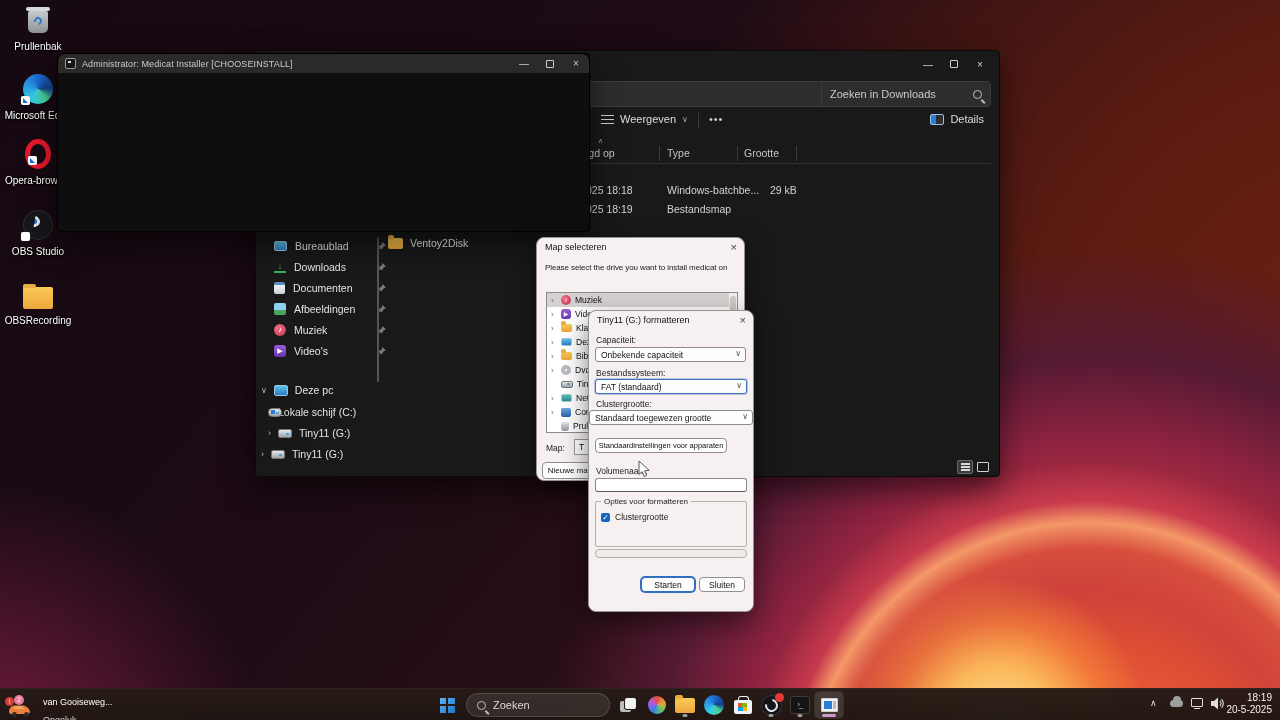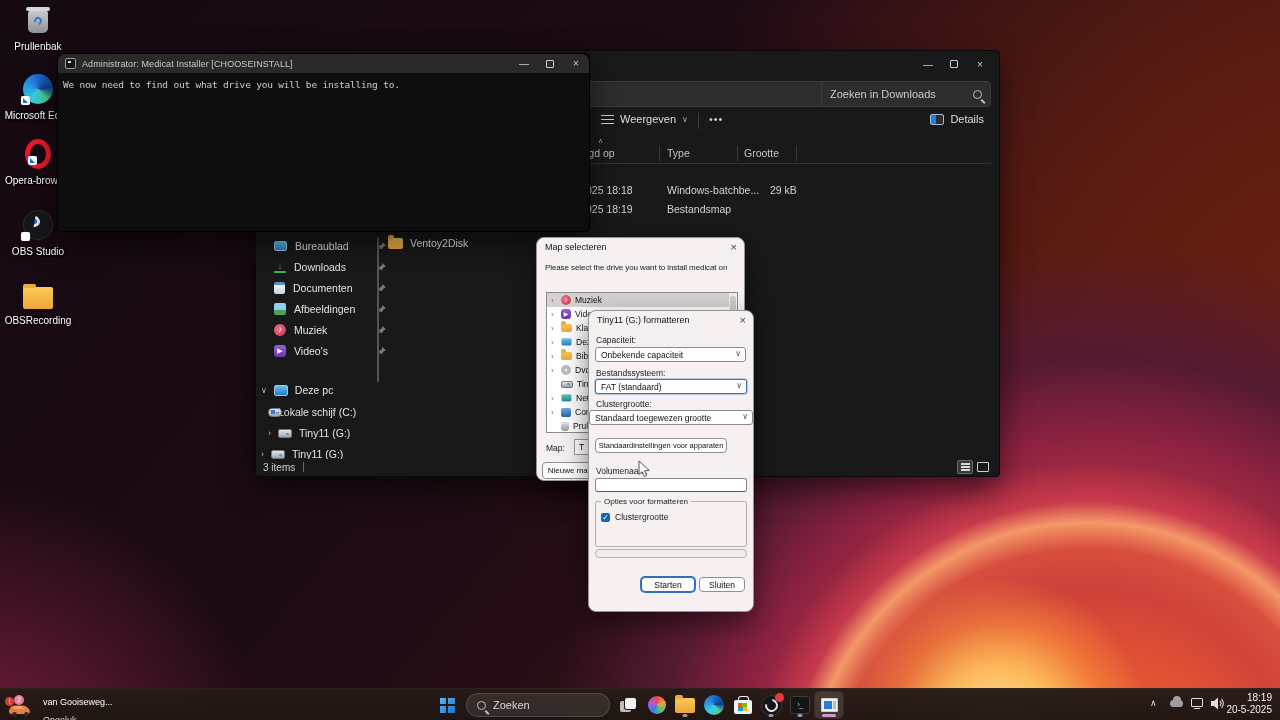--- a/index.html
+++ b/index.html
@@ -281,45 +281,40 @@
       <span style="font-size:9px;color:#bbb">›</span>
       <span class="ic drive" style="width:14px;height:9px"></span>
       <span class="qa-lbl">Tiny11 (G:)</span>
     </div>
 
     <div class="abs" style="left:132px;top:186px;display:flex;align-items:flex-end;gap:7px">
       <span class="folder" style="width:15px;height:11px"></span>
       <span style="font-size:10.5px;color:#e8e8e8">Ventoy2Disk</span>
     </div>
 
-    <div class="statusbar">
-      <span>3 items</span>
-      <span style="width:1px;height:10px;background:#666"></span>
-    </div>
     <div class="viewtg">
       <span class="vt1">
           <i></i>
         </span>
       <span class="vt2"></span>
     </div>
   </div>
 
   <div class="win cmd">
     <div class="tb">
       <span class="cmdico"></span>
       <span class="ttl">Administrator:  Medicat Installer [CHOOSEINSTALL]</span>
       <span style="margin-left:auto;display:flex">
         <span class="capbtn" style="height:16px">—</span>
         <span class="capbtn" style="height:16px">
             <i class="maxbox"></i>
           </span>
         <span class="capbtn" style="height:16px">×</span>
       </span>
     </div>
-    <div class="body">We now need to find out what drive you will be installing to.</div>
   </div>
 
   <div class="dlg" style="left:536px;top:237px;width:209px;height:244px;z-index:30">
     <span class="ttl abs" style="left:8px;top:4px">Map selecteren</span>
     <span class="x">×</span>
     <span class="abs" style="left:8px;top:25px;font-size:8px;white-space:nowrap;letter-spacing:-.1px">Please select the drive you want to install medicat on</span>
     <div class="tree">
       <div class="tree-row sel">
         <span class="tw">›</span>
         <span class="ic music" style="width:10px;height:10px;font-size:7px;line-height:10px">♪</span>

